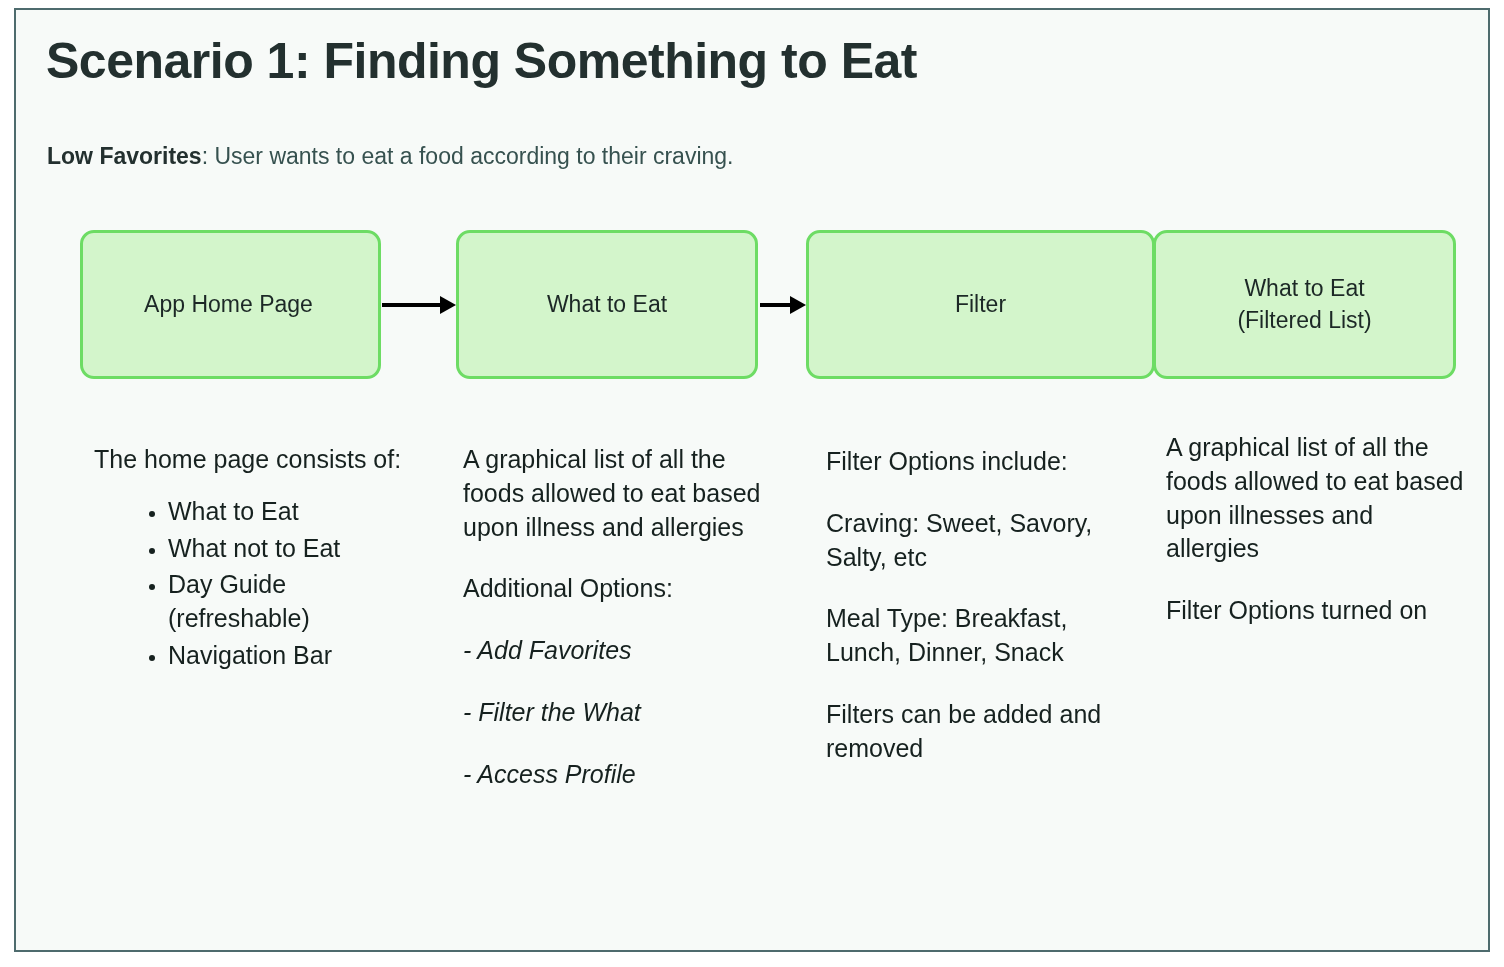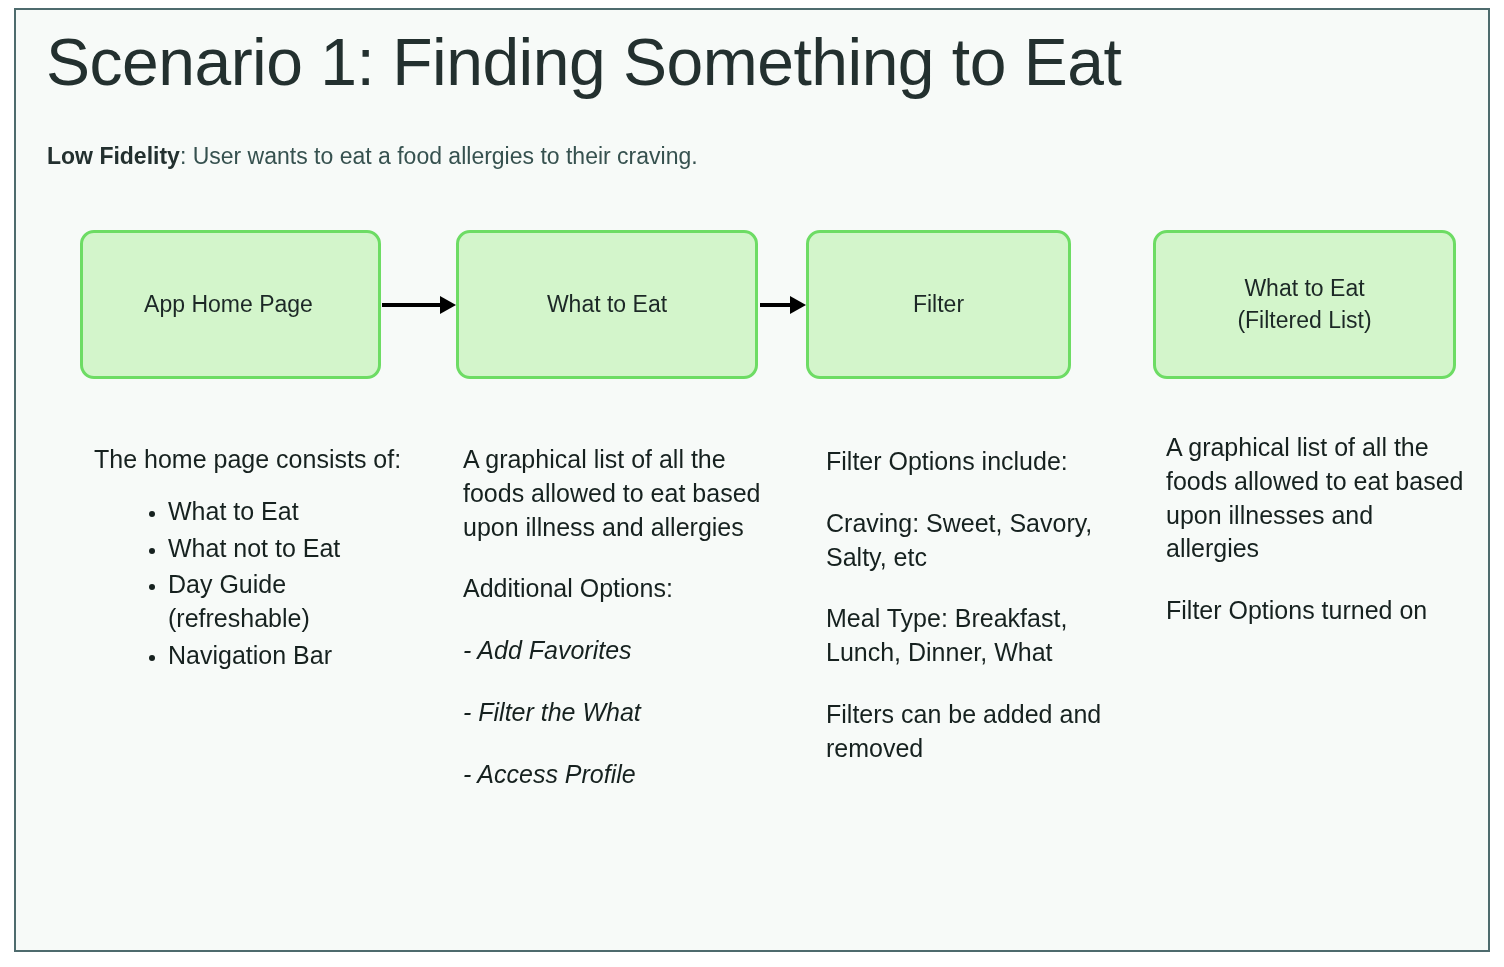--- a/index.html
+++ b/index.html
@@ -32,23 +32,23 @@
     height: 944px;
     box-sizing: border-box;
     border: 2px solid #4e6b6d;
     background: #f7faf8;
   }
 
   
   #title {
     position: absolute;
     left: 30px;
-    top: 14px;
-    font-size: 66px;
-    font-weight: normal;
+    top: 22px;
+    font-size: 50px;
+    font-weight: bold;
     letter-spacing: -0.5px;
     color: #23302f;
     white-space: nowrap;
   }
 
   #subtitle {
     position: absolute;
     left: 31px;
     top: 133px;
     font-size: 23px;
@@ -73,21 +73,21 @@
     align-items: center;
     justify-content: center;
     text-align: center;
     color: #1c2826;
     font-size: 23px;
     line-height: 1.35;
     padding: 6px 10px;
   }
   #box-1 { left: 64px;   width: 301px; padding-left: 6px; }
   #box-2 { left: 440px;  width: 302px; }
-  #box-3 { left: 790px;  width: 265px; }
+  #box-3 { left: 790px;  width: 349px; }
   #box-4 { left: 1137px; width: 303px; }
 
   
   .arrow {
     position: absolute;
     top: 286px;
     height: 18px;
   }
   #arrow-1 { left: 366px; width: 74px; }
   #arrow-2 { left: 744px; width: 46px; }
@@ -146,21 +146,21 @@
   .opt:last-child { margin-bottom: 0; }
 </style>
 </head>
 <body>
 
 <div id="canvas">
   <div id="frame">
 
     <div id="title">Scenario 1: Finding Something to Eat</div>
 
-    <div id="subtitle"><span class="lead">Low Fidelity</span><span>: </span><span>User wants to eat a food allergies to their craving.</span></div>
+    <div id="subtitle"><span class="lead">Low Favorites</span><span>: </span><span>User wants to eat a food according to their craving.</span></div>
 
     <div class="flow-box" id="box-1">App Home Page</div>
     <div class="flow-box" id="box-2">What to Eat</div>
     <div class="flow-box" id="box-3">Filter</div>
     <div class="flow-box" id="box-4">What to Eat<br>(Filtered List)</div>
 
     <div class="arrow" id="arrow-1">
       <span class="shaft"></span>
       <span class="head"></span>
     </div>
@@ -183,21 +183,21 @@
       <p>A graphical list of all the foods allowed to eat based upon illness and allergies</p>
       <p>Additional Options:</p>
       <p class="opt">- Add Favorites</p>
       <p class="opt">- Filter the What</p>
       <p class="opt">- Access Profile</p>
     </div>
 
     <div class="col" id="col-3">
       <p>Filter Options include:</p>
       <p>Craving: Sweet, Savory, Salty, etc</p>
-      <p>Meal Type: Breakfast, Lunch, Dinner, What</p>
+      <p>Meal Type: Breakfast, Lunch, Dinner, Snack</p>
       <p class="tight">Filters can be added and removed</p>
     </div>
 
     <div class="col" id="col-4">
       <p>A graphical list of all the foods allowed to eat based upon illnesses and allergies</p>
       <p class="tight">Filter Options turned on</p>
     </div>
 
   </div>
 </div>

